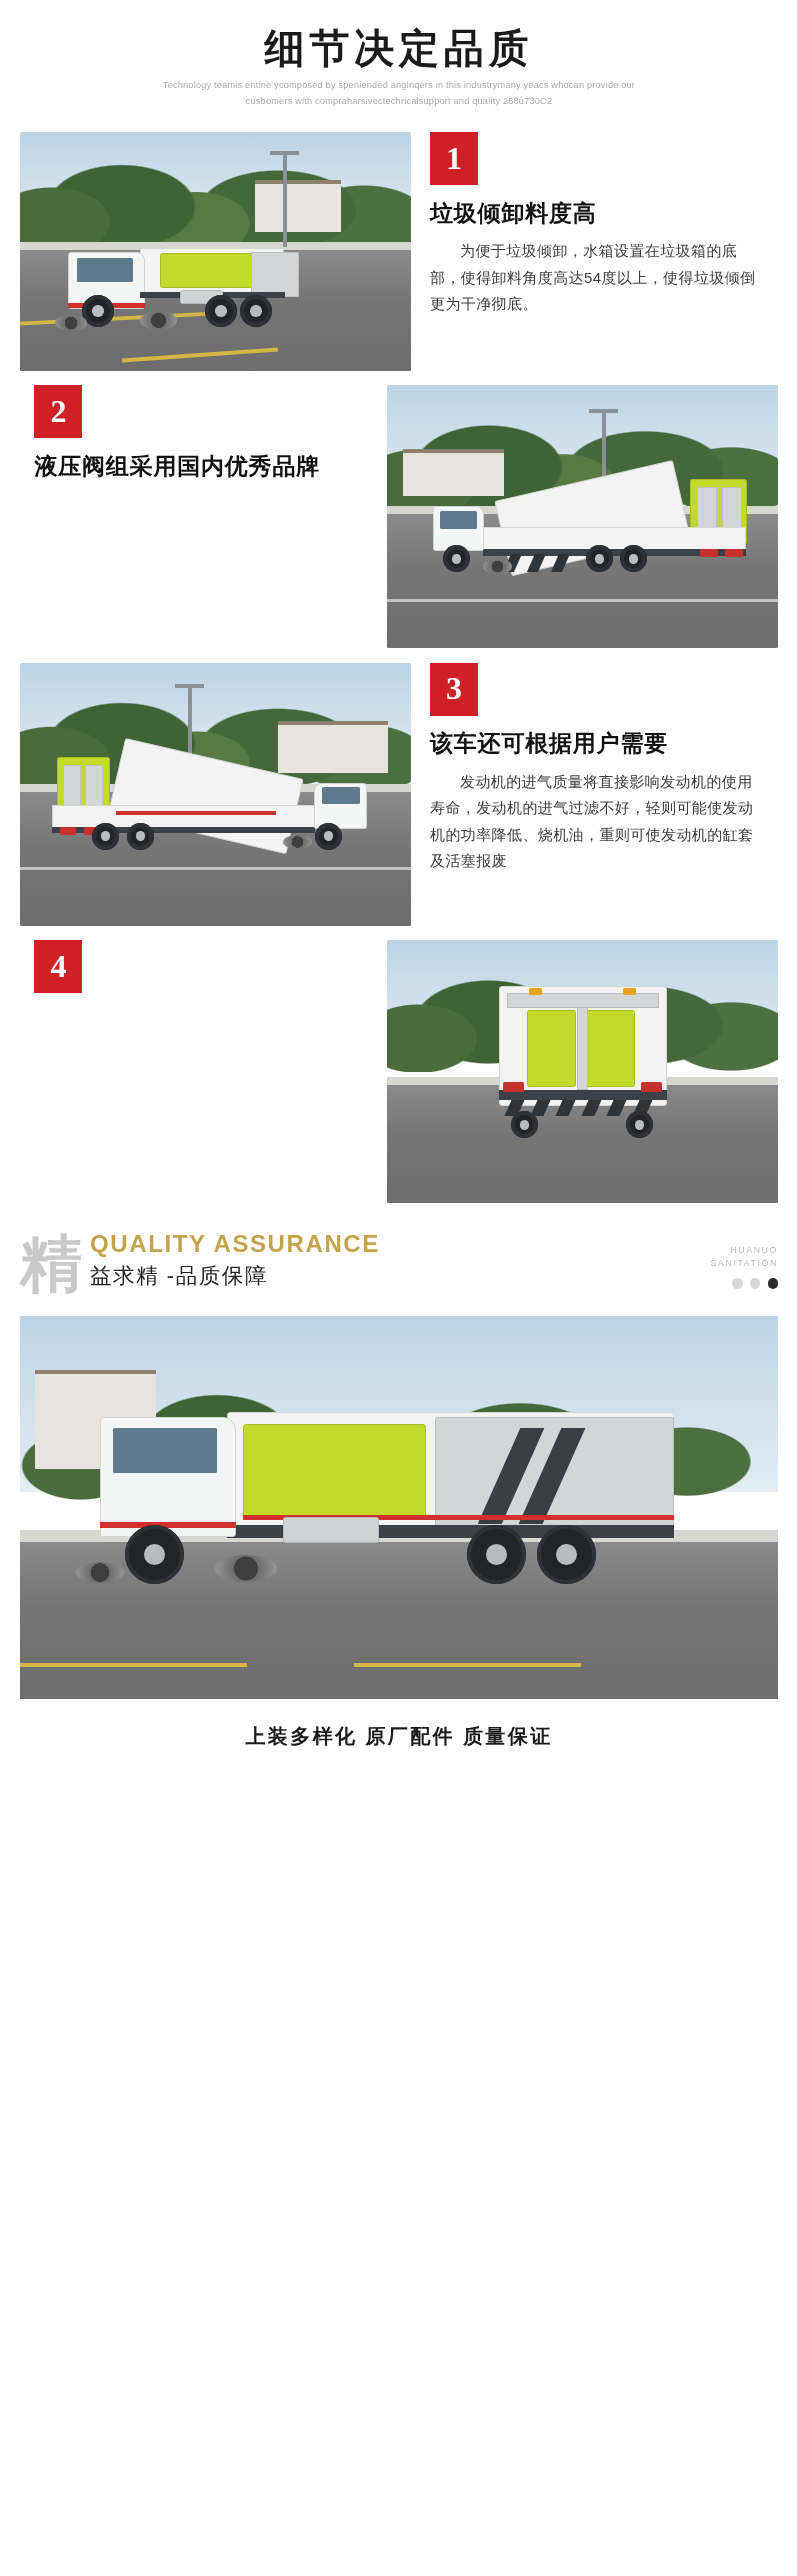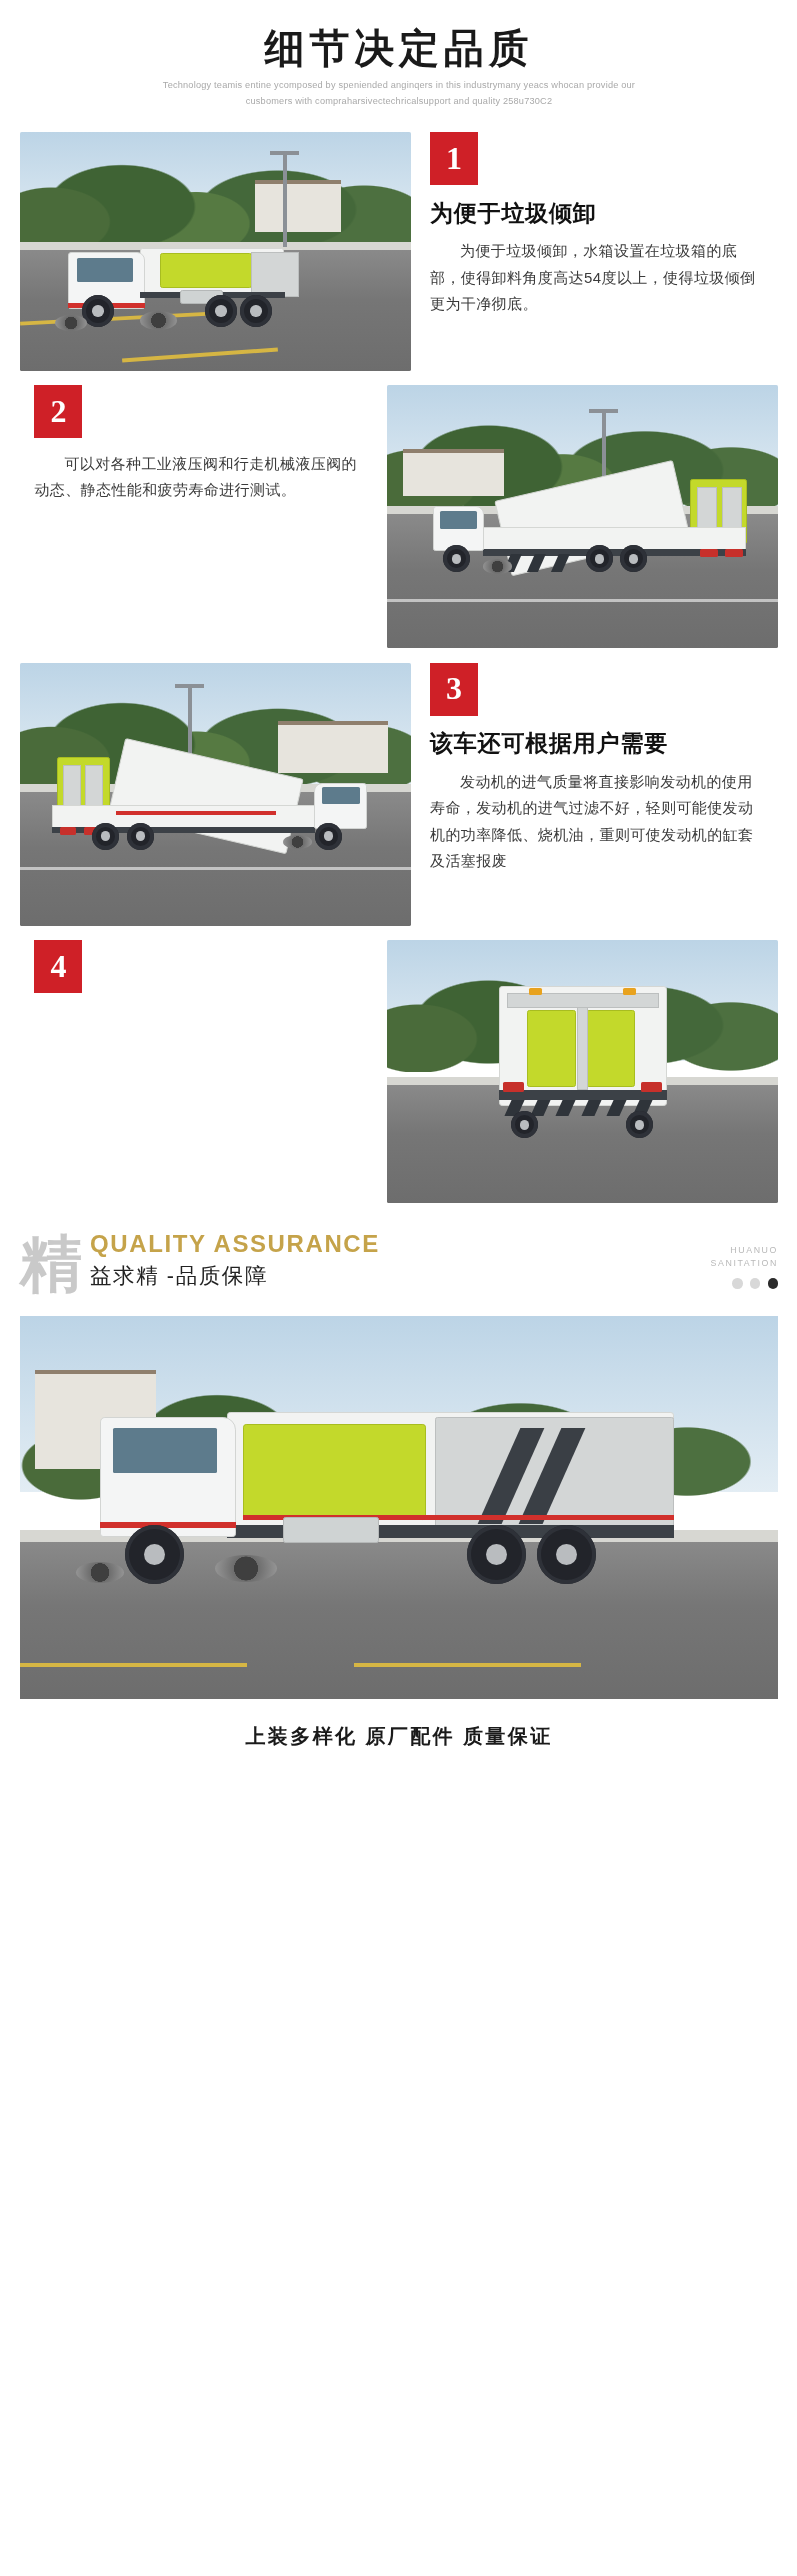--- a/index.html
+++ b/index.html
@@ -257,21 +257,21 @@
         <div class="tank" style="left:160px;top:158px;width:43px;height:14.4px;"></div>
         <div class="wheel" style="left:62px;top:163px;width:32px;height:32px;"></div>
         <div class="wheel" style="left:185px;top:163px;width:32px;height:32px;"></div>
         <div class="wheel" style="left:220px;top:163px;width:32px;height:32px;"></div>
         <div class="brush" style="left:120px;top:179px;width:37px;height:19px;"></div>
         <div class="brush" style="left:35px;top:183px;width:32px;height:16px;"></div>
       </div>
     </div>
     <div class="text-col">
       <div class="num-badge">1</div>
-      <div class="feat-title">为便于垃圾倾卸</div>
+      <div class="feat-title">垃圾倾卸料度高</div>
       <div class="feat-body">为便于垃圾倾卸，水箱设置在垃圾箱的底部，使得卸料角度高达54度以上，使得垃圾倾倒更为干净彻底。</div>
     </div>
   </div>
 
   <div class="feature rev">
     <div class="photo tall">
       <div class="scene">
         <div class="sky"></div>
         <div class="trees"></div>
         <div class="bldg" style="left:4%;width:26%;top:24%;height:18%;"></div>
@@ -294,21 +294,21 @@
         <div class="truck cab" style="left:46px;top:121px;width:51px;height:45px;"></div>
         <div class="window" style="left:53px;top:126px;width:37px;height:17.6px;"></div>
         <div class="wheel" style="left:56px;top:160px;width:27px;height:27px;"></div>
         <div class="wheel" style="left:199px;top:160px;width:27px;height:27px;"></div>
         <div class="wheel" style="left:233px;top:160px;width:27px;height:27px;"></div>
         <div class="brush" style="left:96px;top:174px;width:29px;height:14.4px;"></div>
       </div>
     </div>
     <div class="text-col">
       <div class="num-badge">2</div>
-      <div class="feat-body">可以对各种工业液压阀和行走机械液压阀的动态、静态性能和疲劳寿命进行测试。</div>
+      <div class="feat-title">液压阀组采用国内优秀品牌</div>
     </div>
   </div>
 
   <div class="feature">
     <div class="photo tall">
       <div class="scene">
         <div class="sky"></div>
         <div class="trees"></div>
         <div class="bldg" style="left:66%;width:28%;top:22%;height:20%;"></div>
         <div class="road"></div>

